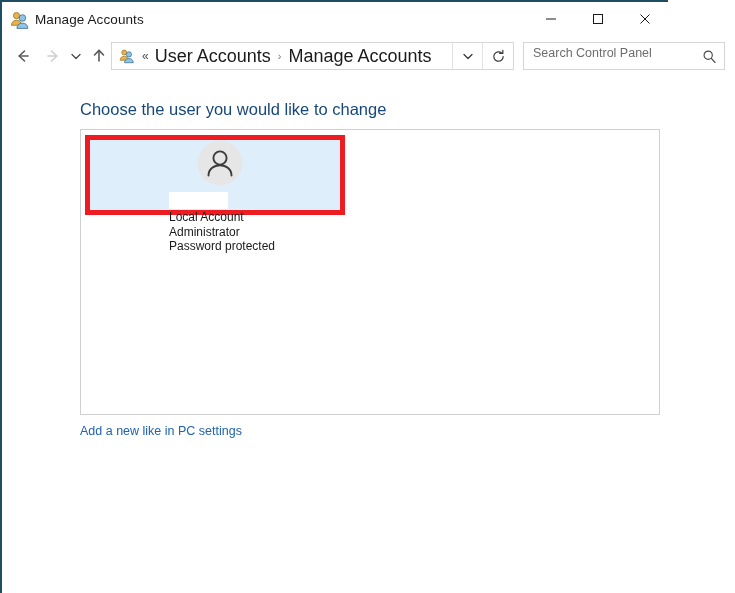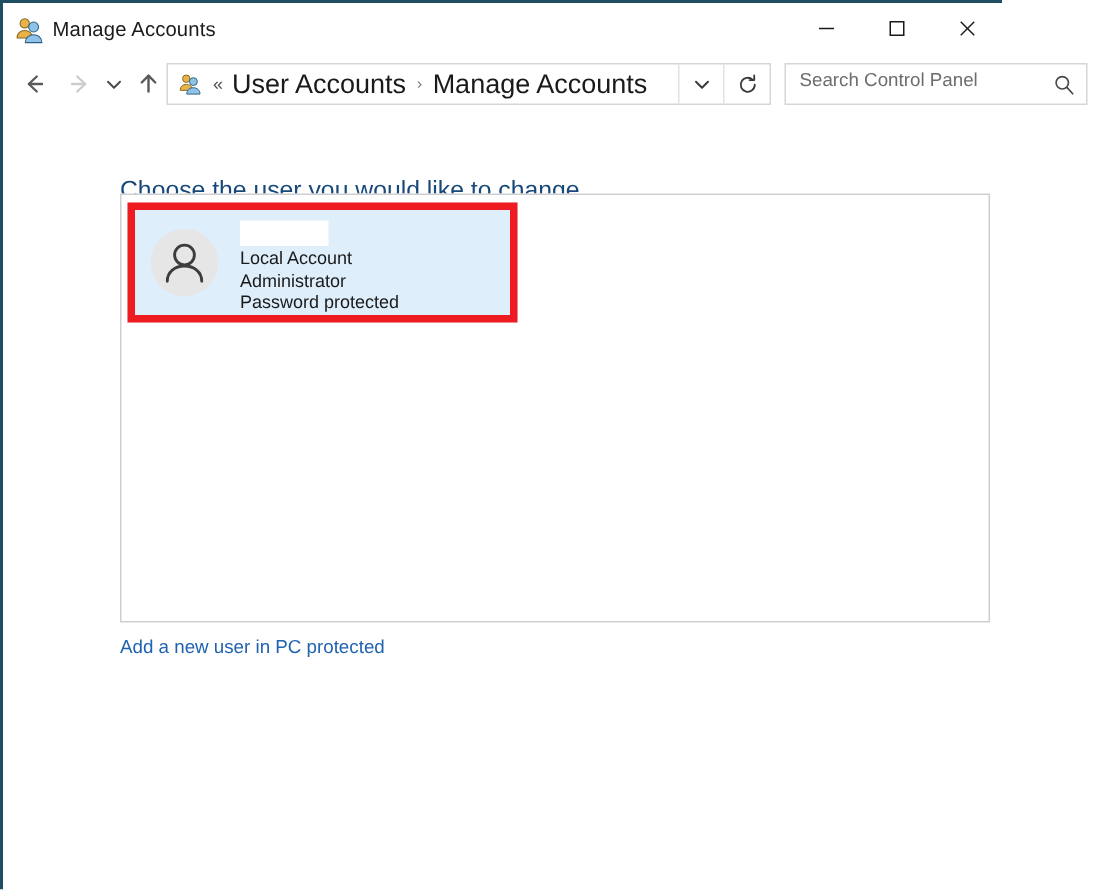--- a/index.html
+++ b/index.html
@@ -179,21 +179,21 @@
   
   #content {
     position: absolute;
     left: 0; top: 72px;
     right: 0; bottom: 0;
     background: #ffffff;
   }
   #page-heading {
     position: absolute;
     left: 78px;
-    top: 44px;
+    top: 26px;
     font-size: 16.5px;
     color: #17487a;
     white-space: nowrap;
   }
 
   #account-list {
     position: absolute;
     left: 78px;
     top: 55px;
     width: 580px;
@@ -212,20 +212,21 @@
     box-sizing: border-box;
     border: 5px solid #ee1c20;
     background: #deeefb;
   }
   #account-item {
     position: absolute;
     left: 0; top: 0; right: 0; bottom: 0;
     background: #deeefb;
     display: flex;
     align-items: center;
+    flex-direction: column;
   }
   #avatar {
     width: 46px;
     height: 46px;
     margin-left: 10px;
     flex: 0 0 auto;
   }
   #account-text {
     position: relative;
     margin-left: 14px;
@@ -389,16 +390,16 @@
             <span class="acct-line">Local Account</span>
             <span class="acct-line">Administrator</span>
             <span class="acct-line">Password protected</span>
           </div>
 
         </div>
       </div>
 
     </div>
 
-    <a id="add-user-link">Add a new user in PC protected</a>
+    <a id="add-user-link">Add a new like in PC settings</a>
 
   </div>
 </div>
 
 </body></html>

